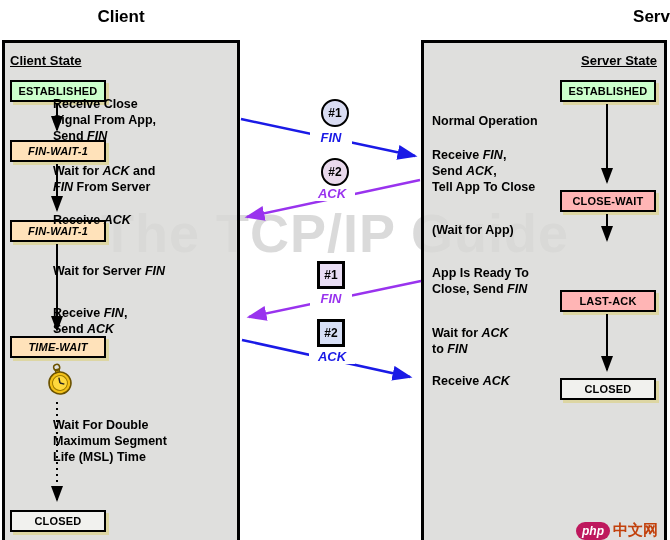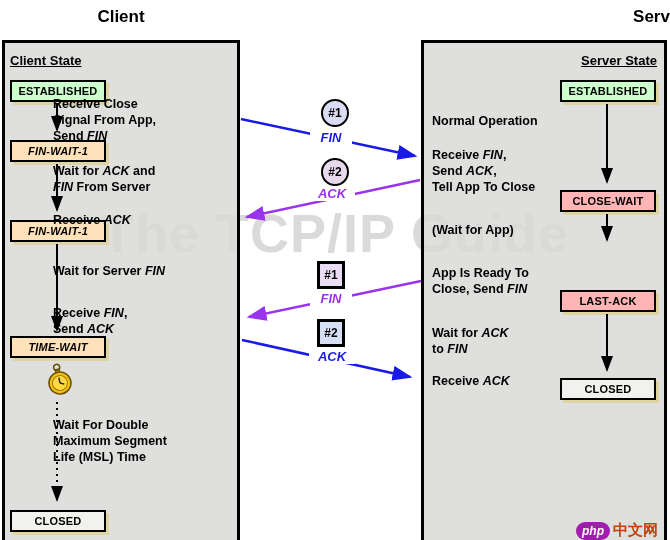--- a/index.html
+++ b/index.html
@@ -66,21 +66,21 @@
   .ln-blue{stroke:var(--blue);stroke-width:2.5;fill:none;}
   .ln-purple{stroke:var(--purple);stroke-width:2.5;fill:none;}
   .mh-black{fill:#000;}
   .mh-blue{fill:var(--blue);}
   .mh-purple{fill:var(--purple);}
   
   .clock{position:absolute;left:40px;top:320px;z-index:4;}
   
   .logo{position:absolute;left:576px;top:521px;z-index:5;display:flex;align-items:center;gap:3px;}
   .logo-badge{
-    background:#a21caf;color:#fff;font-weight:bold;font-style:italic;
+    background:#be185d;color:#fff;font-weight:bold;font-style:italic;
     font-size:12px;line-height:12px;padding:3px 6px;border-radius:10px;
   }
   .logo-text{font-size:15px;font-weight:bold;color:#c2410c;}
 </style>
 </head>
 <body>
 
 <div class="stage">
 
   <div class="watermark">The TCP/IP Guide</div>

